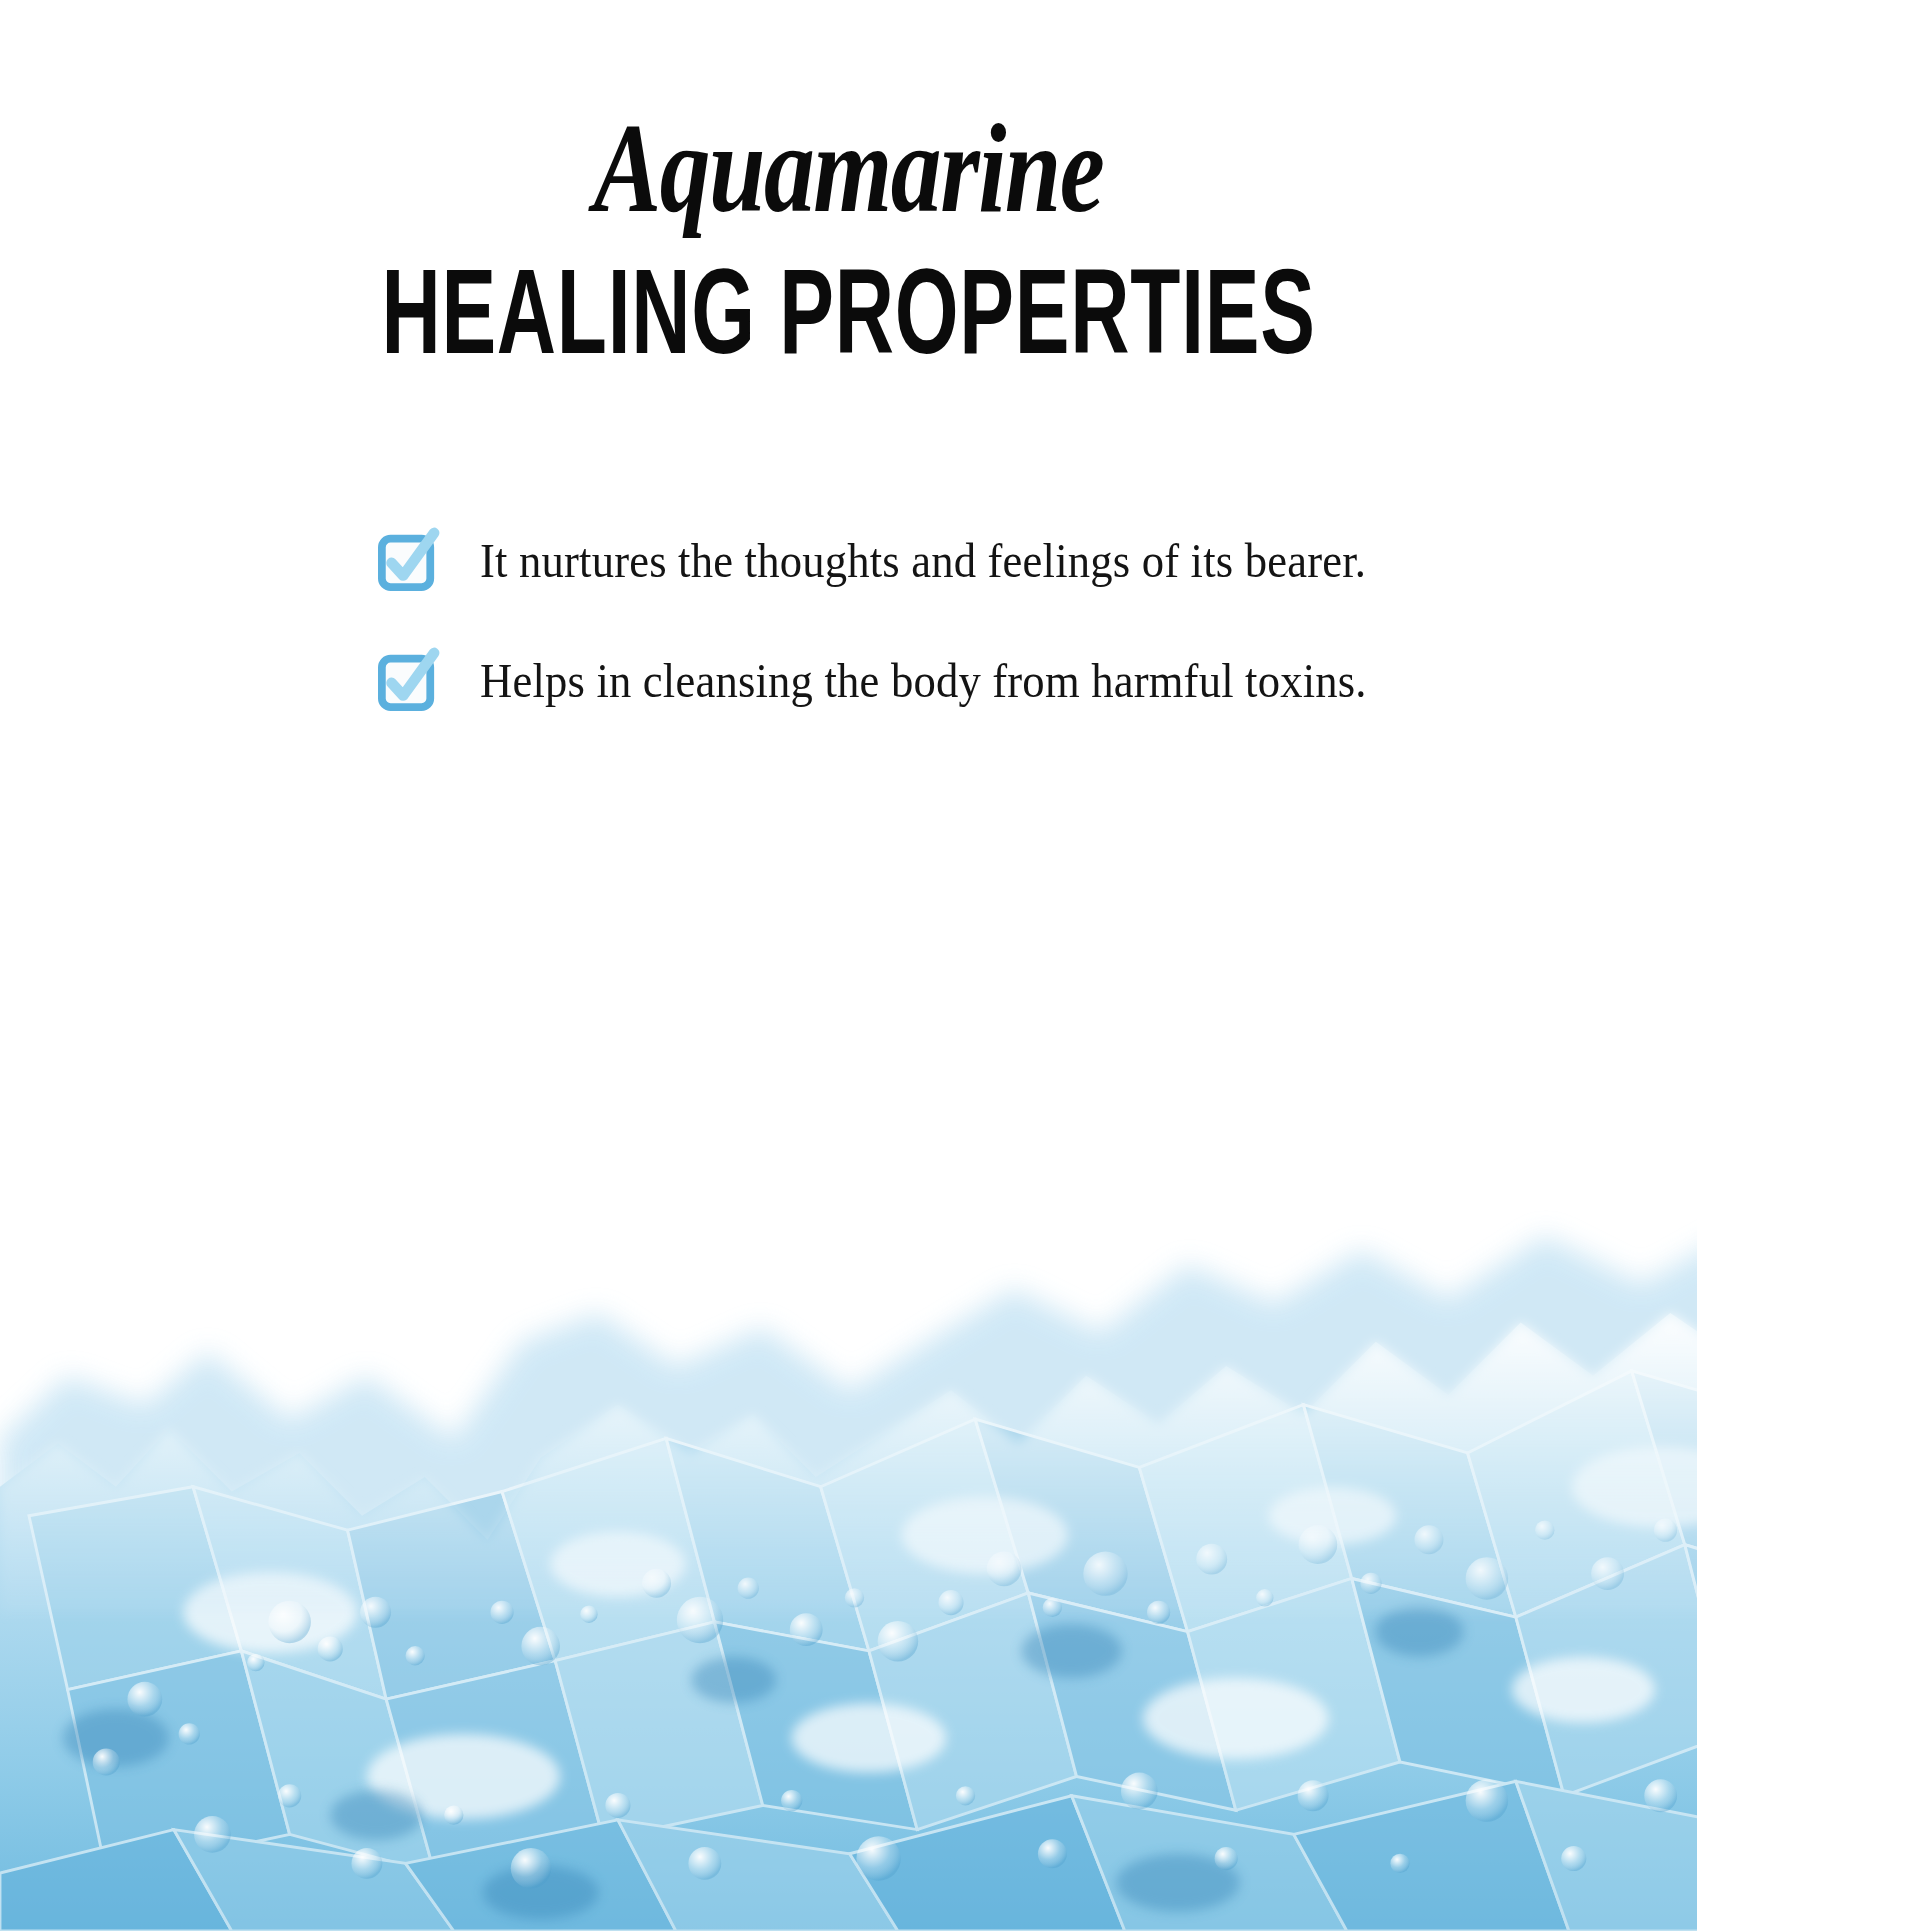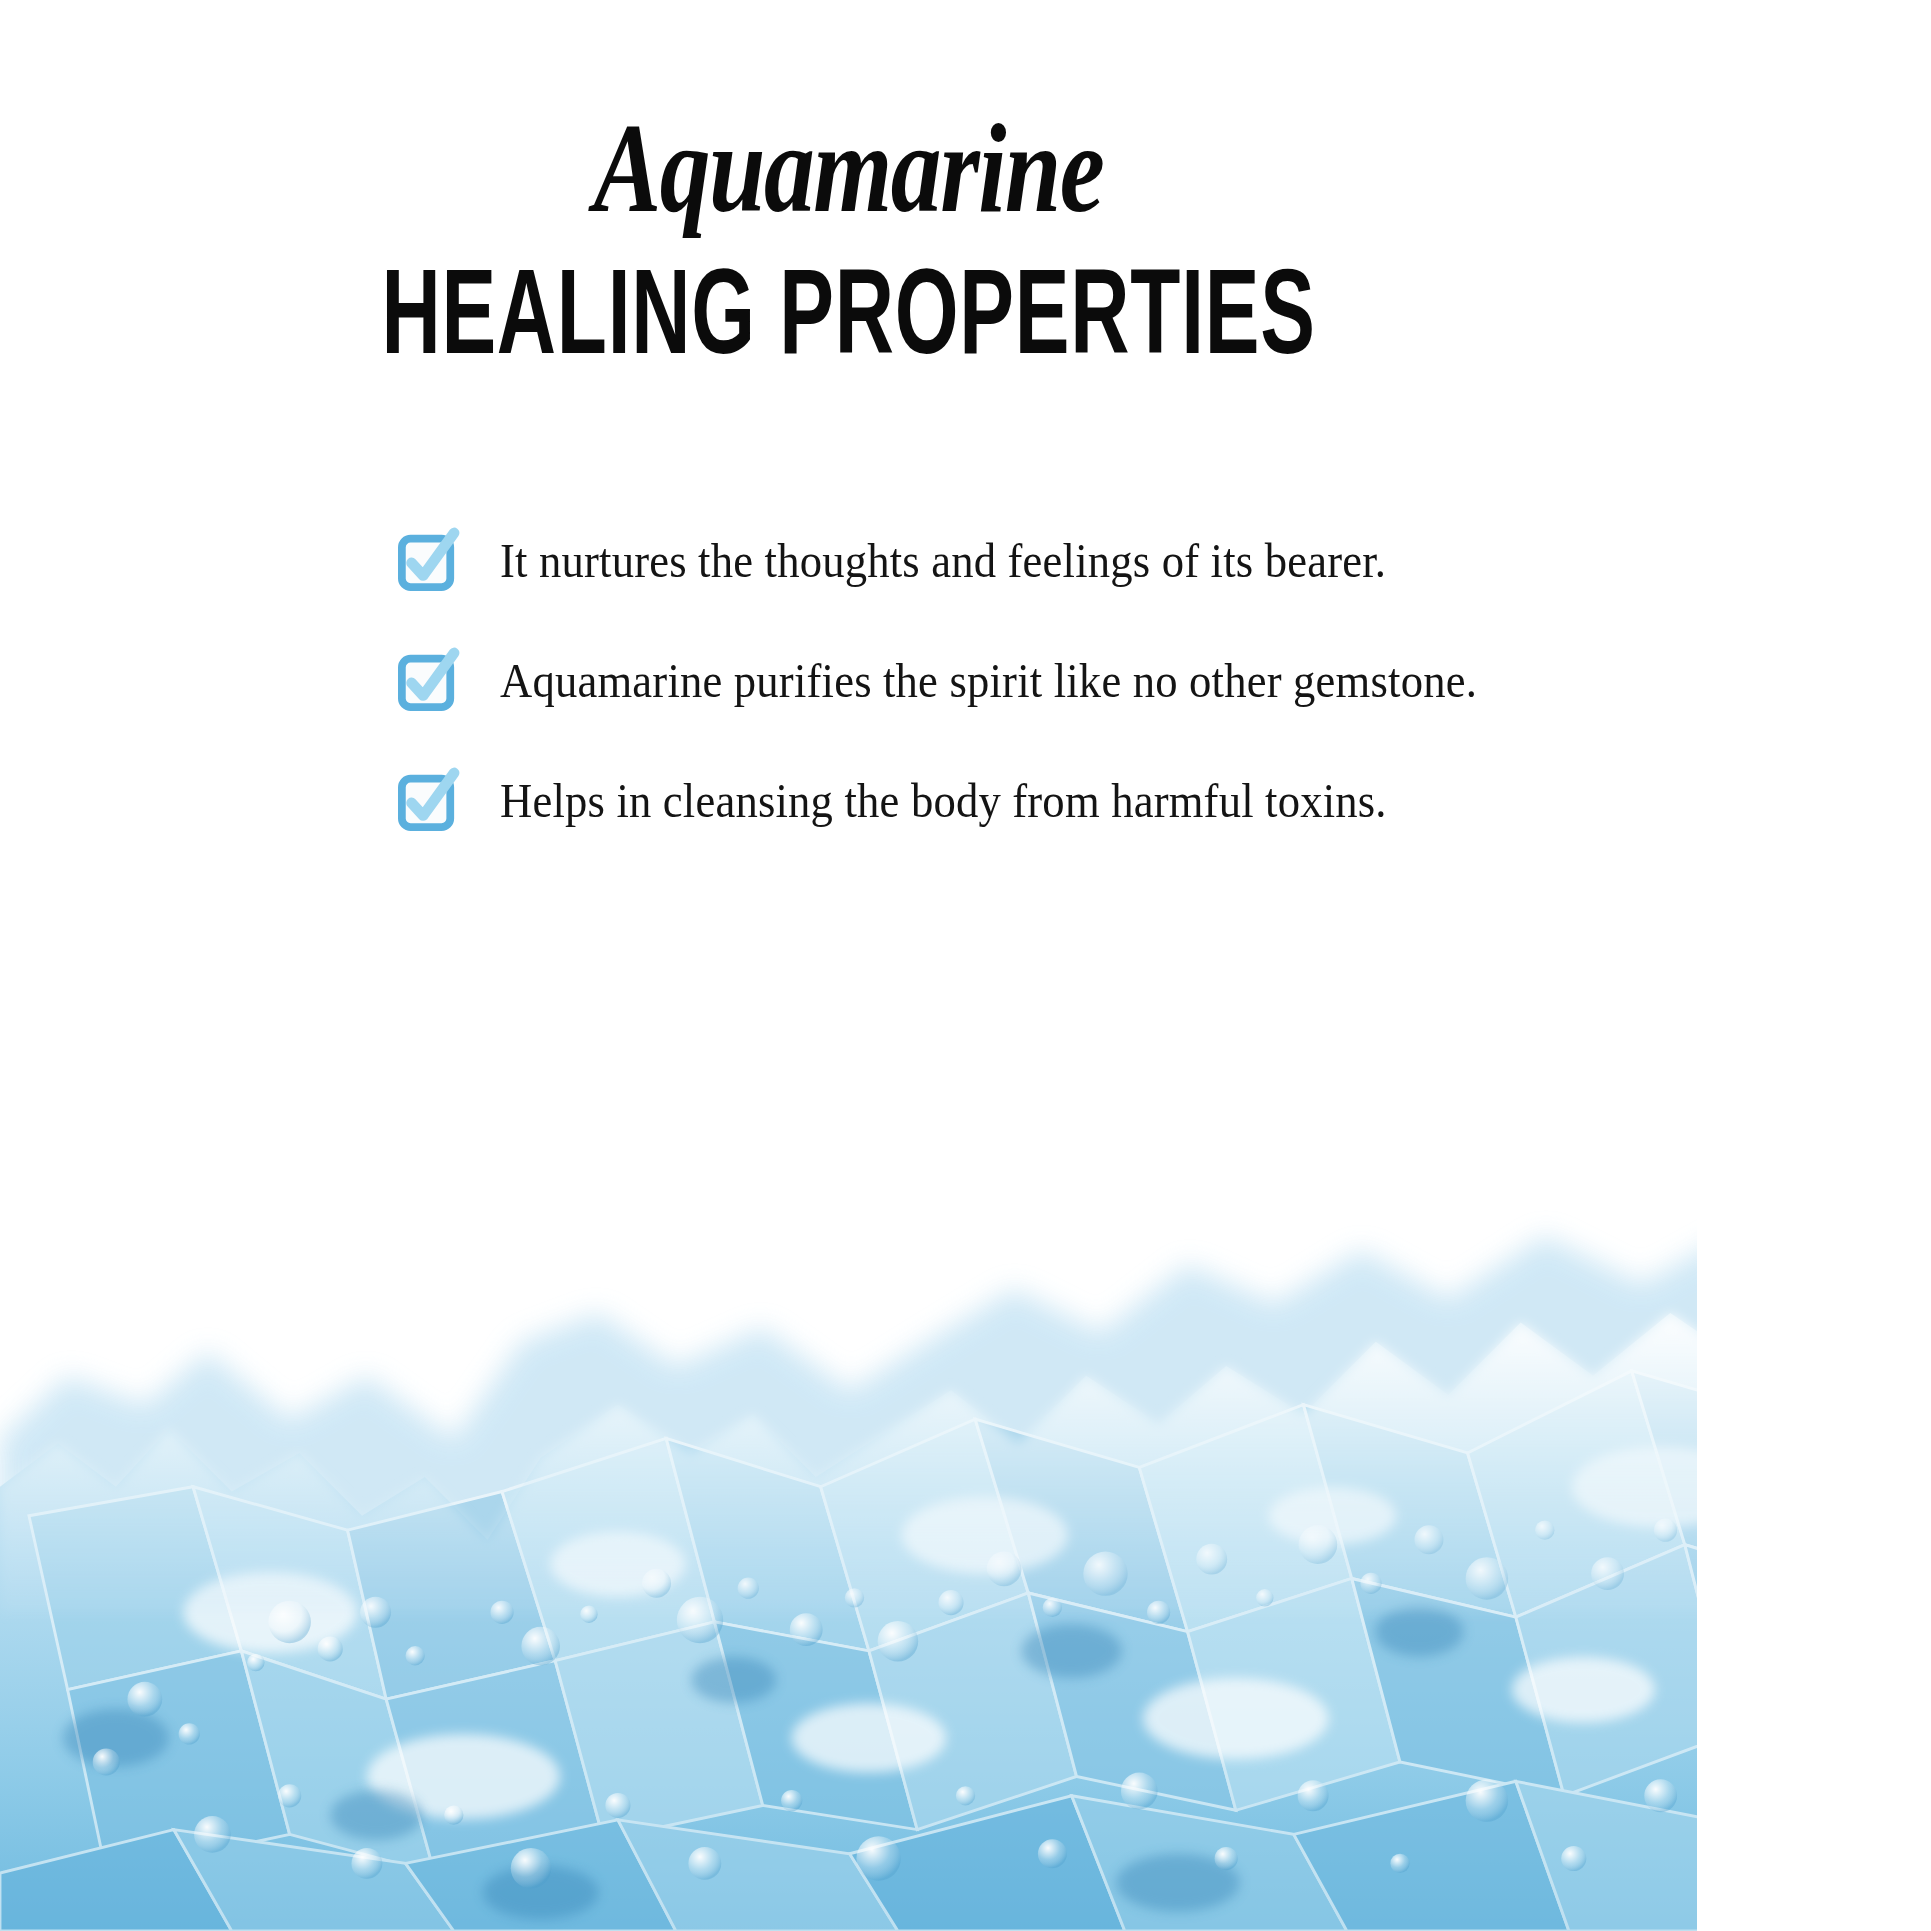--- a/index.html
+++ b/index.html
@@ -56,21 +56,20 @@
     position:absolute;
     top:529px;
     left:378px;
     width:1506px;
   }
 
   .list-item {
     display:flex;
     align-items:flex-start;
     margin-bottom:56px;
-    margin-left:20px;
   }
   .list-item:last-child { margin-bottom:0; }
 
   .check-wrap {
     flex:0 0 auto;
     width:60px; height:60px;
     position:relative;
     margin-top:1.9px;
   }
 
@@ -116,29 +115,20 @@
       <span class="check-wrap">
         <svg class="check-svg" viewBox="0 0 62 62" aria-hidden="true">
           <rect x="4" y="8" width="50" height="50" rx="9" ry="9" fill="#fafcfd" stroke="#5bb0de" stroke-width="8"></rect>
           <path d="M14 33 L26 46 L58 2" fill="none" stroke="#9ed6f0" stroke-width="11" stroke-linecap="round" stroke-linejoin="round"></path>
         </svg>
       </span>
       <span class="item-text">It nurtures the thoughts and feelings of its bearer.</span>
     </div>
 
 
-    <div class="list-item">
-      <span class="check-wrap">
-        <svg class="check-svg" viewBox="0 0 62 62" aria-hidden="true">
-          <rect x="4" y="8" width="50" height="50" rx="9" ry="9" fill="#fafcfd" stroke="#5bb0de" stroke-width="8"></rect>
-          <path d="M14 33 L26 46 L58 2" fill="none" stroke="#9ed6f0" stroke-width="11" stroke-linecap="round" stroke-linejoin="round"></path>
-        </svg>
-      </span>
-      <span class="item-text">Aquamarine purifies the spirit like no other gemstone.</span>
-    </div>
 
     <div class="list-item">
       <span class="check-wrap">
         <svg class="check-svg" viewBox="0 0 62 62" aria-hidden="true">
           <rect x="4" y="8" width="50" height="50" rx="9" ry="9" fill="#fafcfd" stroke="#5bb0de" stroke-width="8"></rect>
           <path d="M14 33 L26 46 L58 2" fill="none" stroke="#9ed6f0" stroke-width="11" stroke-linecap="round" stroke-linejoin="round"></path>
         </svg>
       </span>
       <span class="item-text">Helps in cleansing the body from harmful toxins.</span>
     </div>

